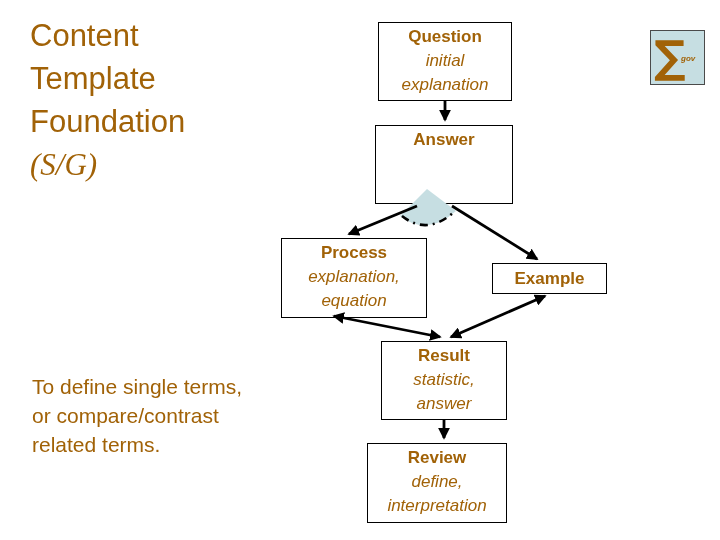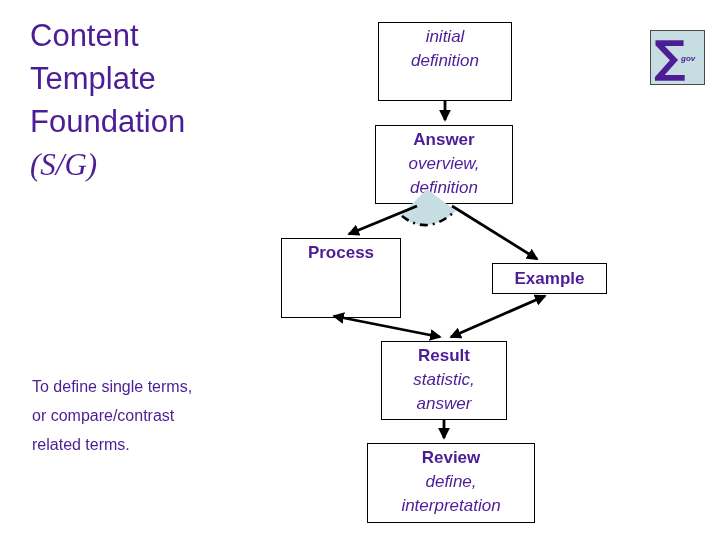--- a/index.html
+++ b/index.html
@@ -1,41 +1,41 @@
 <!DOCTYPE html>
 <html><head>
 <meta charset="utf-8">
 <style>
   html,body{margin:0;padding:0;background:#fff;}
   .slide{
     position:relative;width:720px;height:540px;background:#ffffff;
-    font-family:"Liberation Sans",sans-serif;color:#4c1d95;overflow:hidden;
+    font-family:"Liberation Sans",sans-serif;color:#a16207;overflow:hidden;
   }
   
   .title{position:absolute;left:30px;top:14px;font-size:31px;line-height:43px;font-weight:400;}
   .title .paren{font-style:italic;font-family:Liberation Serif, serif;}
   
-  .note{position:absolute;left:32px;top:372px;font-size:16px;line-height:29px;white-space:pre-line;}
+  .note{position:absolute;left:32px;top:372px;font-size:21px;line-height:29px;white-space:pre-line;}
   
   .logo{position:absolute;left:650px;top:30px;width:55px;height:55px;background:#c6dee2;
         border:1px solid #4a4a4a;box-sizing:border-box;}
   .logo .sigma{position:absolute;left:3px;top:50%;transform:translateY(-53%);
         font-family:"DejaVu Sans",sans-serif;font-weight:bold;font-size:44px;line-height:44px;}
   .logo .gov{position:absolute;left:30px;top:23px;font-size:8px;font-weight:bold;letter-spacing:0px;font-style:italic;}
   
   .node{position:absolute;background:#ffffff;border:1.5px solid #000;box-sizing:border-box;
         text-align:center;font-size:17px;line-height:24px;padding-top:2px;}
   .node .nt{font-weight:bold;}
   .node .ns{font-style:italic;white-space:pre-line;}
   .n-question{left:378px;top:22px;width:134px;height:79px;}
   .n-answer{left:375px;top:125px;width:138px;height:79px;}
-  .n-process{left:281px;top:238px;width:120px;height:80px;}
+  .n-process{left:281px;top:238px;width:146px;height:80px;}
   .n-example{left:492px;top:263px;width:115px;height:31px;display:flex;align-items:center;justify-content:center;padding-top:0;}
   .n-result{left:381px;top:341px;width:126px;height:79px;}
-  .n-review{left:367px;top:443px;width:168px;height:80px;}
+  .n-review{left:367px;top:443px;width:140px;height:80px;}
   
   .overlay{position:absolute;left:0;top:0;width:720px;height:540px;pointer-events:none;}
 </style>
 </head>
 <body>
 
 <div class="slide">
 
   <div class="title">
     <div>Content</div>
@@ -47,32 +47,33 @@
   <div class="logo">
     <span class="sigma">∑</span>
     <span class="gov">gov</span>
   </div>
 
   <div class="note">To define single terms,
 or compare/contrast
 related terms.</div>
 
   <div class="node n-question">
+    <div class="nt">Question</div>
     <div class="ns">initial
-definition</div>
+explanation</div>
   </div>
 
   <div class="node n-answer">
     <div class="nt">Answer</div>
-    <div class="ns">overview,
-definition</div>
   </div>
 
   <div class="node n-process">
     <div class="nt">Process</div>
+    <div class="ns">explanation,
+equation</div>
   </div>
 
   <div class="node n-result">
     <div class="nt">Result</div>
     <div class="ns">statistic,
 answer</div>
   </div>
 
   <div class="node n-example">
     <div class="nt">Example</div>

